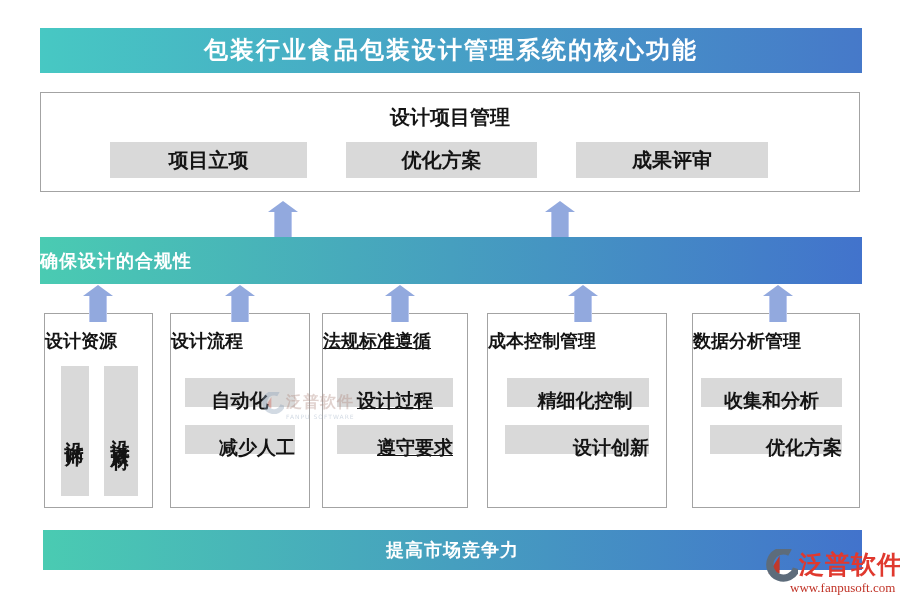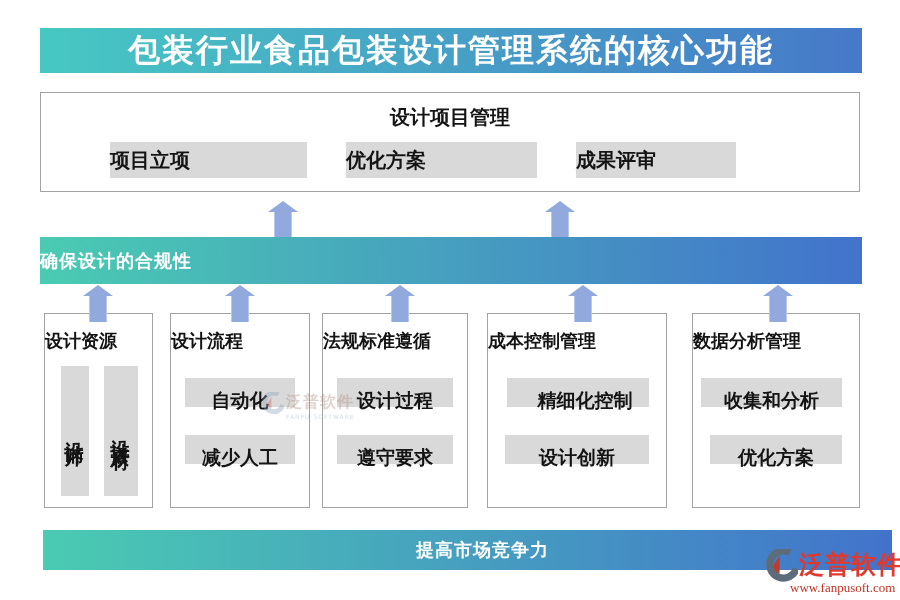--- a/index.html
+++ b/index.html
@@ -16,48 +16,48 @@
   }
   html,body{margin:0;padding:0;background:#ffffff;}
   .stage{
     position:relative;width:900px;height:600px;background:#ffffff;overflow:hidden;
     font-family:"DejaVu Sans","Liberation Sans",sans-serif;color:var(--text);
   }
   
   .banner{
     position:absolute;left:40px;top:28px;width:822px;height:45px;
     background:linear-gradient(90deg,var(--banner-gradient-start),var(--banner-gradient-end));
-    color:#ffffff;font-size:32px;font-weight:700;text-align:center;line-height:45px;letter-spacing:2px;
+    color:#ffffff;font-size:24px;font-weight:700;text-align:center;line-height:45px;letter-spacing:2px;
   }
   .mid-bar{
     position:absolute;left:40px;top:237px;width:822px;height:47px;
     background:linear-gradient(90deg,var(--bar-gradient-start),var(--bar-gradient-end));
     color:#ffffff;font-size:18px;font-weight:700;text-align:left;line-height:47px;letter-spacing:1px;
     z-index:1;
   }
   .bottom-bar{
     position:absolute;left:43px;top:530px;width:819px;height:40px;
     background:linear-gradient(90deg,var(--bar-gradient-start),var(--bar-gradient-end));
-    color:#ffffff;font-size:18px;font-weight:700;text-align:center;line-height:40px;letter-spacing:1px;padding-left:30px;
+    color:#ffffff;font-size:18px;font-weight:700;text-align:center;line-height:40px;letter-spacing:1px;
   }
   
   .top-box{
     position:absolute;left:40px;top:92px;width:820px;height:100px;
     background:#ffffff;border:1.5px solid var(--box-border);box-sizing:border-box;
   }
   .top-box-title{
     text-align:center;padding-top:11px;font-size:20px;font-weight:700;
   }
   .chip{
     position:absolute;background:var(--chip-bg);height:36px;line-height:36px;
-    font-size:20px;font-weight:700;color:var(--text);
+    text-align:center;font-size:20px;font-weight:700;color:var(--text);
   }
   .chip.c1{left:110px;top:142px;width:197px;}
   .chip.c2{left:346px;top:142px;width:191px;}
-  .chip.c3{left:576px;top:142px;width:160px;}
+  .chip.c3{left:576px;top:142px;width:192px;}
   
   .arrow-up{
     position:absolute;width:30px;display:flex;flex-direction:column;align-items:center;z-index:2;
   }
   .arrow-head{
     width:0;height:0;
     border-left:15px solid transparent;border-right:15px solid transparent;
     border-bottom:11px solid var(--arrow);
   }
   .arrow-stem{width:16px;flex:1;background:var(--arrow);border-left:1px solid var(--arrow-edge);border-right:1px solid var(--arrow-edge);}
@@ -68,21 +68,21 @@
     position:absolute;top:313px;height:195px;background:#ffffff;
     border:1.5px solid var(--box-border);box-sizing:border-box;z-index:0;
   }
   .col-title{
     padding-top:15px;font-size:18px;font-weight:700;white-space:nowrap;
   }
   .col .chipv2{
     margin:25px 14px 0 14px;height:29px;line-height:45px;background:var(--chip-bg);
     text-align:center;font-size:19px;font-weight:700;
   }
-  .col .chipv2 + .chipv2{margin-top:28px;}
+  .col .chipv2 + .chipv2{margin-top:18px;text-align:right;}
   .chip-vert{
     position:absolute;top:52px;height:130px;background:var(--chip-bg);
     display:flex;align-items:center;justify-content:center;
     writing-mode:vertical-rl;text-orientation:upright;
     font-size:19px;font-weight:700;letter-spacing:4px;
   }
   .chip-vert.v1{left:16px;width:28px;}
   .chip-vert.v2{left:59px;width:34px;}
   
   .watermark{
@@ -155,21 +155,21 @@
     <div class="chip-vert v1">设计师</div>
     <div class="chip-vert v2">设计素材</div>
   </div>
 
   <div class="col" style="left:170px;width:140px;">
     <div class="col-title">设计流程</div>
     <div class="chipv2">自动化</div>
     <div class="chipv2">减少人工</div>
   </div>
 
-  <div class="col" style="left:322px;width:146px;">
+  <div class="col" style="left:322px;width:146px;text-decoration:underline;">
     <div class="col-title">法规标准遵循</div>
     <div class="chipv2">设计过程</div>
     <div class="chipv2">遵守要求</div>
   </div>
 
   <div class="col" style="left:487px;width:180px;">
     <div class="col-title">成本控制管理</div>
     <div class="chipv2" style="margin-left:19px;margin-right:17px;padding-left:14px;">精细化控制</div>
     <div class="chipv2" style="margin-left:17px;margin-right:17px;">设计创新</div>
   </div>

